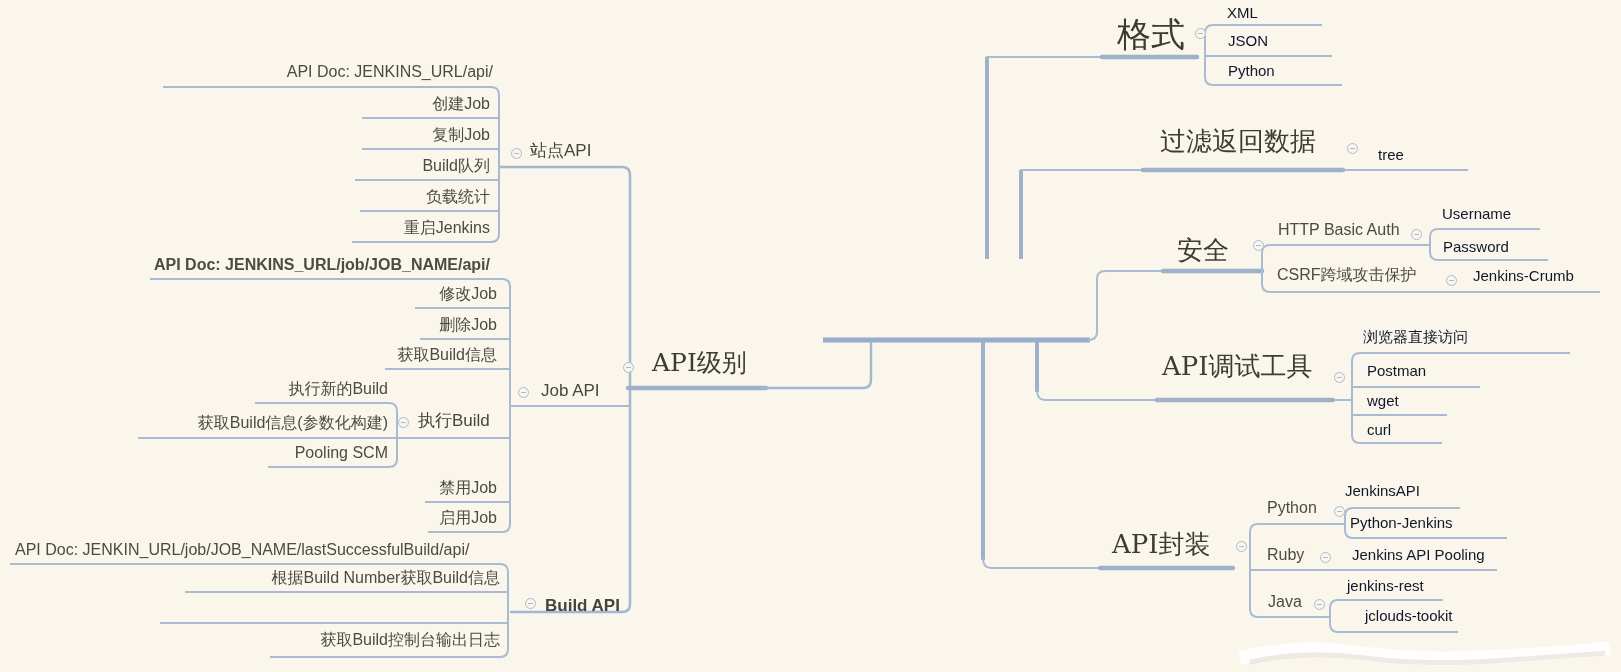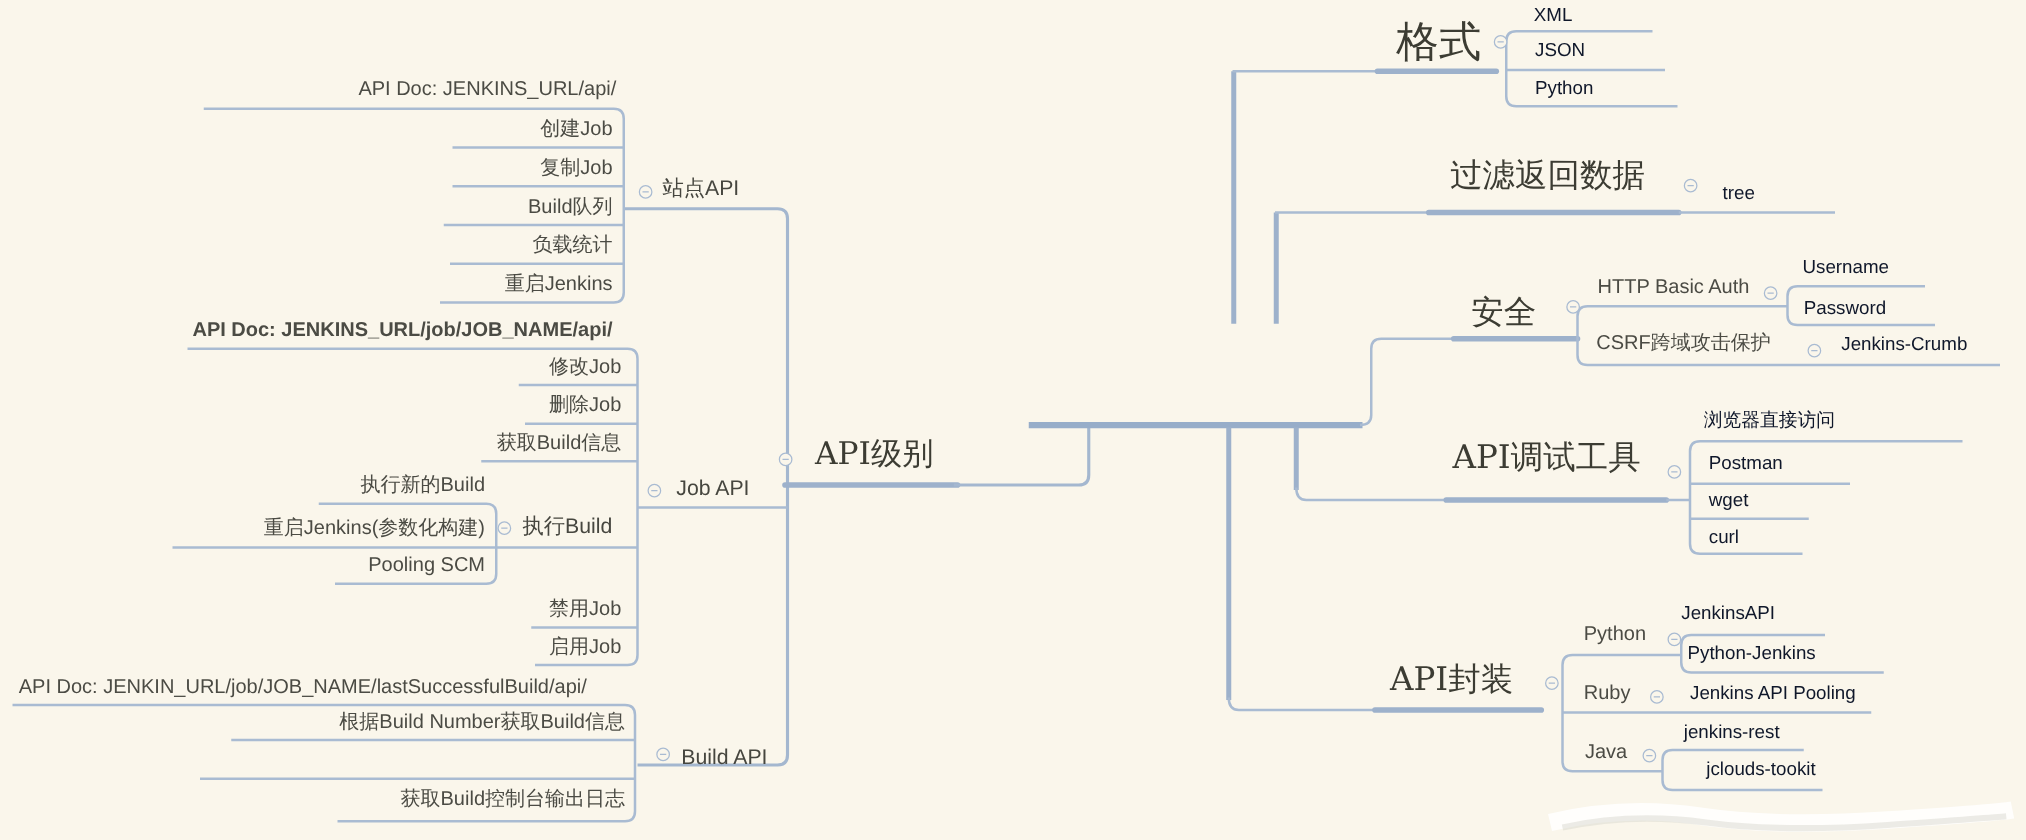--- a/index.html
+++ b/index.html
@@ -109,26 +109,26 @@
 
   <div class="n-md" style="left:541px;top:381px;">Job API</div>
   <div class="icon" style="left:518px;top:387px;"></div>
   <div class="n" style="right:1131px;top:256px;font-weight:bold;">API Doc: JENKINS_URL/job/JOB_NAME/api/</div>
   <div class="n" style="right:1124px;top:285px;">修改Job</div>
   <div class="n" style="right:1124px;top:316px;">删除Job</div>
   <div class="n" style="right:1124px;top:346px;">获取Build信息</div>
   <div class="n-md" style="left:418px;top:411px;">执行Build</div>
   <div class="icon" style="left:398px;top:417px;"></div>
   <div class="n" style="right:1233px;top:380px;">执行新的Build</div>
-  <div class="n" style="right:1233px;top:414px;">重启Jenkins(参数化构建)</div>
+  <div class="n" style="right:1233px;top:414px;">获取Build信息(参数化构建)</div>
   <div class="n" style="right:1233px;top:444px;">Pooling SCM</div>
   <div class="n" style="right:1124px;top:479px;">禁用Job</div>
   <div class="n" style="right:1124px;top:509px;">启用Job</div>
 
-  <div class="n-md" style="left:545px;top:596px;">Build API</div>
+  <div class="n-md" style="left:545px;top:596px;font-weight:bold;">Build API</div>
   <div class="icon" style="left:525px;top:598px;"></div>
   <div class="n" style="left:15px;top:541px;">API Doc: JENKIN_URL/job/JOB_NAME/lastSuccessfulBuild/api/</div>
   <div class="n" style="right:1121px;top:569px;">根据Build Number获取Build信息</div>
   <div class="n" style="right:1121px;top:631px;">获取Build控制台输出日志</div>
 
   <div class="topic" style="left:1117px;top:16px;font-size:34px;">格式</div>
   <div class="icon" style="left:1195px;top:28px;"></div>
   <div class="n-sm" style="left:1227px;top:4px;">XML</div>
   <div class="n-sm" style="left:1228px;top:32px;">JSON</div>
   <div class="n-sm" style="left:1228px;top:62px;">Python</div>

